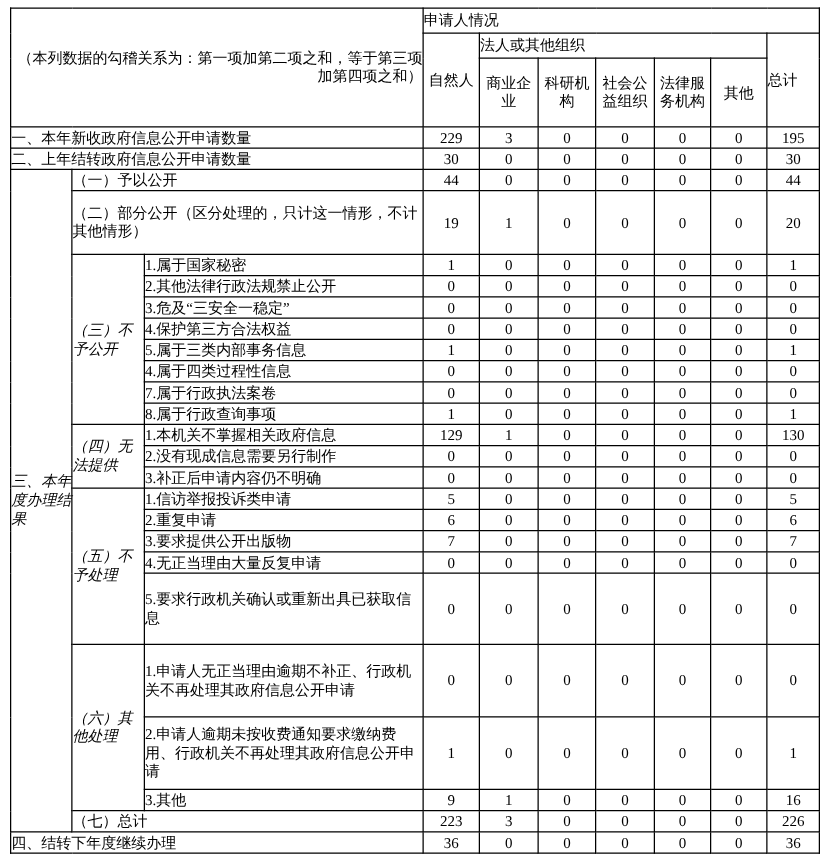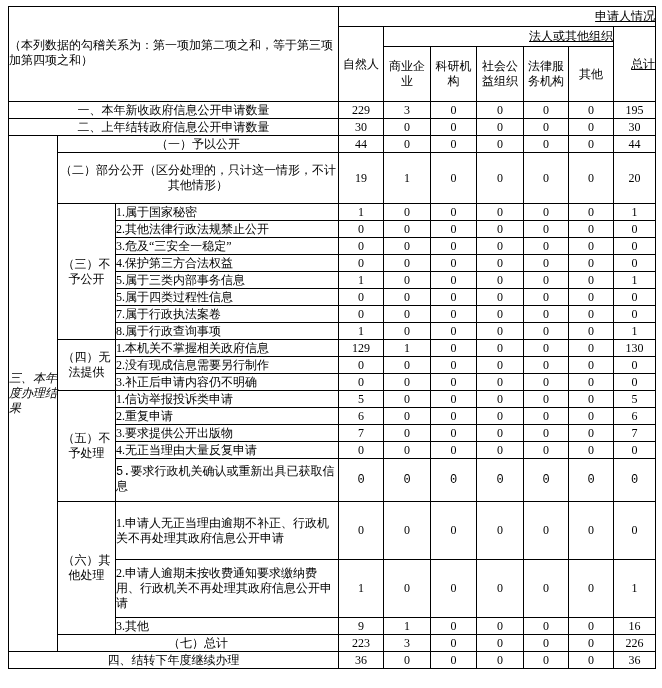--- a/index.html
+++ b/index.html
@@ -31,74 +31,73 @@
     border: 1px solid #000000;
     padding: 0;
     font-weight: normal;
     vertical-align: middle;
     font-size: 12px;
     line-height: 1.25;
     color: #000000;
   }
   
   .hdr {
-    text-align: right;
+    text-align: left;
     font-size: 12.5px;
     padding: 2px 1px;
-    text-decoration: underline;
   }
   .hdr-wrap {
     text-align: center;
     font-size: 12.5px;
     padding: 2px 1px;
     word-break: break-all;
     line-height: 1.18;
   }
   
   .lbl-l1 {
-    text-align: center;
+    text-align: left;
     padding: 2px 3px 2px 5px;
     font-size: 12.5px;
   }
   .lbl-l2 {
-    text-align: center;
+    text-align: left;
     padding: 2px 2px;
     font-size: 12.5px;
     line-height: 1.2;
+    font-style: italic;
   }
   .lbl-l3 {
     text-align: left;
     padding: 2px 3px 2px 4px;
     font-size: 12.5px;
     line-height: 1.22;
   }
   .rot-group {
     font-size: 12.5px;
     line-height: 1.25;
     padding: 2px 1px;
     font-style: italic;
   }
   
   .num {
     text-align: center;
     font-size: 12.5px;
     padding: 2px 1px;
   }
   .note {
-    text-align: left;
+    text-align: right;
     font-size: 12.5px;
     line-height: 1.55;
     padding: 6px 8px 6px 6px;
     vertical-align: middle;
-    font-family: Liberation Mono, monospace;
   }
   
   .r-one   { height: 17px; }
   .r-two   { height: 51px; padding-left: 40px; }
-  .r-tall2 { height: 43px; font-family: Liberation Mono, monospace; }
+  .r-tall2 { height: 57px; }
   .r-tall3 { height: 58px; }
   .r-hdr1  { height: 20px; }
   .r-hdr2  { height: 20px; }
   .r-hdr3  { height: 55px; }
 </style>
 </head>
 <body>
 
 <div id="sheet">
   <table class="stat">
@@ -223,21 +222,21 @@
         <td class="lbl-l3">5.属于三类内部事务信息</td>
         <td class="num">1</td>
         <td class="num">0</td>
         <td class="num">0</td>
         <td class="num">0</td>
         <td class="num">0</td>
         <td class="num">0</td>
         <td class="num">1</td>
       </tr>
       <tr class="r-one">
-        <td class="lbl-l3">5.属于四类过程性信息</td>
+        <td class="lbl-l3">4.属于四类过程性信息</td>
         <td class="num">0</td>
         <td class="num">0</td>
         <td class="num">0</td>
         <td class="num">0</td>
         <td class="num">0</td>
         <td class="num">0</td>
         <td class="num">0</td>
       </tr>
       <tr class="r-one">
         <td class="lbl-l3">7.属于行政执法案卷</td>

